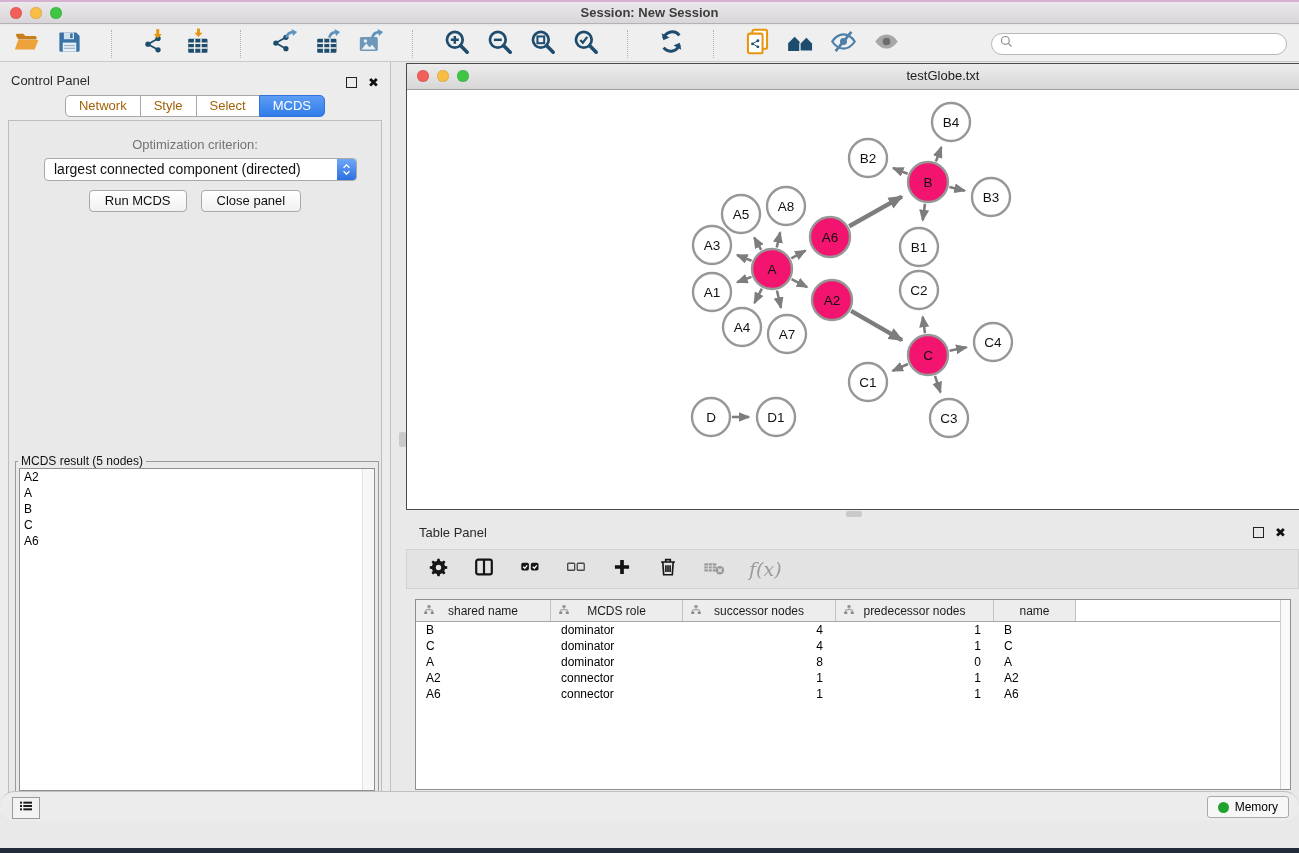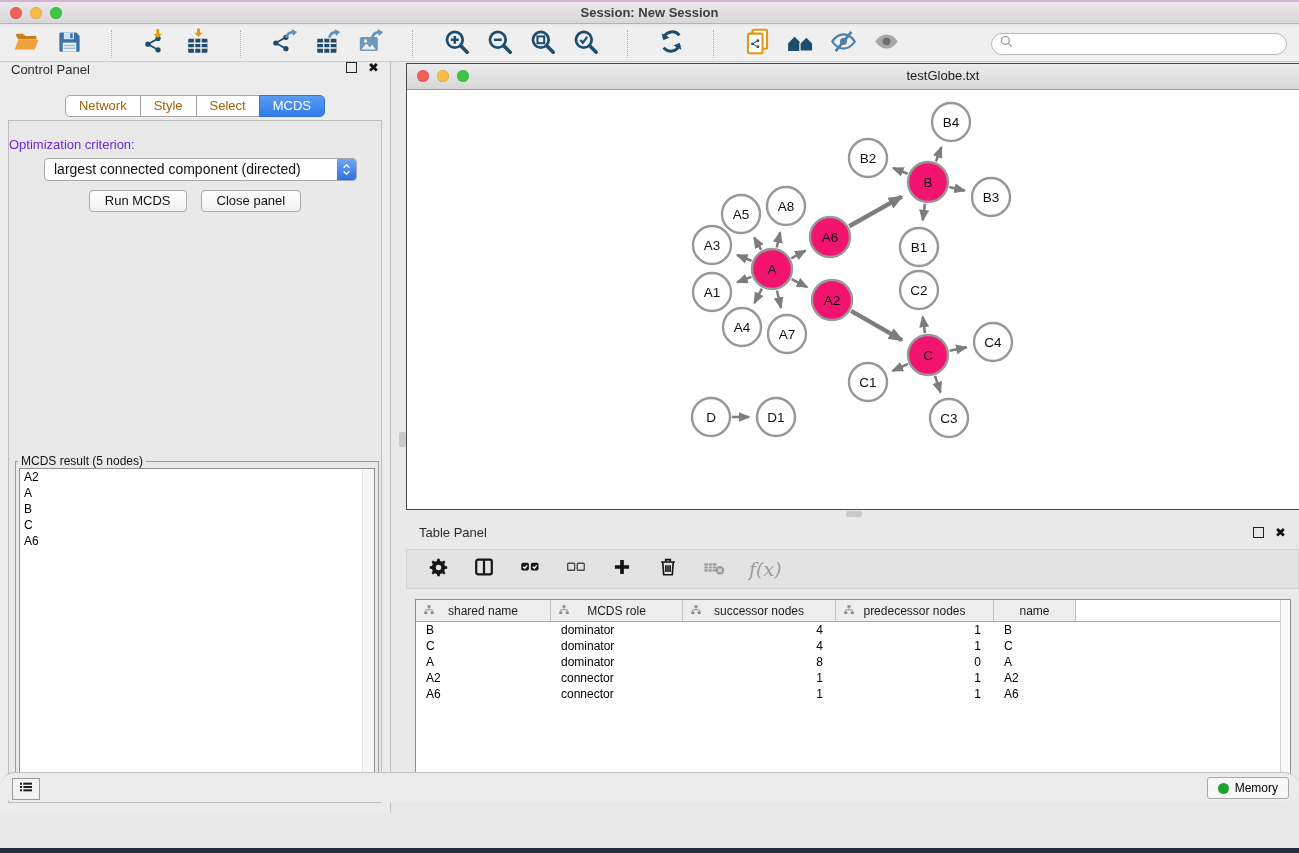--- a/index.html
+++ b/index.html
@@ -19,32 +19,32 @@
     background:#efefef;border-bottom:1px solid #c9c9c9;display:flex;align-items:center;padding:0 12px;}
   .tgroup{display:flex;align-items:center;gap:15px;}
   .tsep{width:1px;height:28px;border-left:1px dotted #b2b2b2;margin:0 13px;}
   .tbtn{width:28px;height:28px;display:flex;align-items:center;justify-content:center;cursor:pointer;}
   .search{margin-left:auto;width:296px;height:22px;box-sizing:border-box;border:1px solid #b9b9b9;border-radius:12px;
     background:#fff;display:flex;align-items:center;padding:0 7px;gap:4px;}
   .search input{border:none;outline:none;flex:1;font-size:12px;background:transparent;font-family:inherit;}
 
   
   .control-panel{position:absolute;left:0;top:62px;width:391px;height:751px;background:#ececec;border-right:1px solid #c2c2c2;box-sizing:border-box;}
-  .panel-head{height:26px;display:flex;align-items:flex-start;padding:0 11px;font-size:13px;color:#2b2b2b;}
+  .panel-head{height:26px;display:flex;align-items:flex-end;padding:0 11px;font-size:13px;color:#2b2b2b;}
   .panel-ctrls{margin-left:auto;display:flex;align-items:center;gap:11px;}
   .float-ico{width:9px;height:9px;border:1.6px solid #222;display:inline-block;}
   .close-ico{font-size:13px;font-weight:bold;color:#111;line-height:10px;cursor:pointer;}
   .cp-tabs{position:absolute;left:0;top:33px;width:100%;display:flex;justify-content:center;}
   .tab{font-size:13px;color:#a16207;background:#fff;border:1px solid #a6a6a6;padding:2px 13px;line-height:16px;cursor:pointer;}
   .tab + .tab{margin-left:-1px;}
   .tab:first-child{border-radius:5px 0 0 5px;}
   .tab:last-child{border-radius:0 5px 5px 0;}
   .tab.selected{background:linear-gradient(#5d9cf4,#2f7cea);border-color:#3174d9;color:#fff;}
   .cp-body{position:absolute;left:8px;right:8px;top:58px;bottom:10px;border:1px solid #bdbdbd;background:#e9e9e9;}
-  .opt-label{position:absolute;top:16px;width:100%;font-size:13px;color:#6d28d9;}
+  .opt-label{position:absolute;top:16px;width:100%;text-align:center;font-size:13px;color:#737373;}
   .dropdown{position:absolute;left:35px;top:37px;width:313px;height:23px;background:#fff;border:1px solid #a9a9a9;border-radius:4px;box-sizing:border-box;cursor:pointer;}
   .dropdown .val{font-size:14px;line-height:21px;padding-left:9px;color:#111;white-space:nowrap;}
   .stepper{position:absolute;right:0px;top:0px;bottom:0px;width:19px;border-radius:0 3px 3px 0;
     background:linear-gradient(#6fa7f7,#2d6fe2);display:flex;flex-direction:column;align-items:center;justify-content:center;gap:1px;}
   .stepper svg{display:block;}
   .btn-row{position:absolute;top:69px;width:100%;display:flex;justify-content:center;gap:14px;}
   .btn{height:22px;box-sizing:border-box;border:1px solid #a9a9a9;border-radius:4px;background:linear-gradient(#ffffff,#f1f1f1);
     font-size:13px;color:#111;padding:0 15px;line-height:20px;cursor:pointer;font-family:inherit;}
   .result-fieldset{position:absolute;left:6px;right:2px;top:333px;bottom:6px;border:1px solid #9b9b9b;margin:0;padding:0;}
   .result-fieldset legend{font-size:12px;color:#111;margin-left:2px;padding:0 3px;}
@@ -75,21 +75,21 @@
     display:flex;align-items:center;justify-content:center;font-size:12px;color:#1c1c1c;}
   .th-tree{position:absolute;left:7px;top:4px;}
   .td-row{display:flex;height:16px;}
   .td-cell{box-sizing:border-box;font-size:12px;color:#000;line-height:16px;white-space:nowrap;overflow:hidden;}
   .al{padding-left:10px;text-align:left;}
   .ar{padding-right:13px;text-align:right;}
   .tp-scrollbar{position:absolute;right:0;top:0;bottom:0;width:9px;background:#fafafa;border-left:1px solid #cfcfcf;}
   .tp-tabs{position:absolute;left:0;right:0;top:271px;display:flex;justify-content:center;}
 
   
-  .statusbar{position:absolute;left:0;top:772px;width:100%;height:30px;background:#ececec;border-top:1px solid #c0c0c0;box-sizing:border-box;border-radius:15px;}
+  .statusbar{position:absolute;left:0;top:791px;width:100%;height:30px;background:#ececec;border-top:1px solid #c0c0c0;box-sizing:border-box;border-radius:15px;}
   .list-btn{position:absolute;left:12px;top:5px;width:26px;height:20px;border:1px solid #9a9a9a;background:#f3f3f3;
     display:flex;align-items:center;justify-content:center;cursor:pointer;}
   .memory-btn{position:absolute;right:10px;top:4px;height:22px;box-sizing:border-box;border:1px solid #a9a9a9;border-radius:3px;
     background:#f7f7f7;display:flex;align-items:center;gap:6px;padding:0 10px;font-size:12px;color:#000;cursor:pointer;}
   .mem-dot{width:11px;height:11px;border-radius:50%;background:#21a12e;}
   .bottom-strip{position:absolute;left:0;top:848px;width:100%;height:5px;background:#222b3a;}
 </style>
 </head>
 <body>
 

